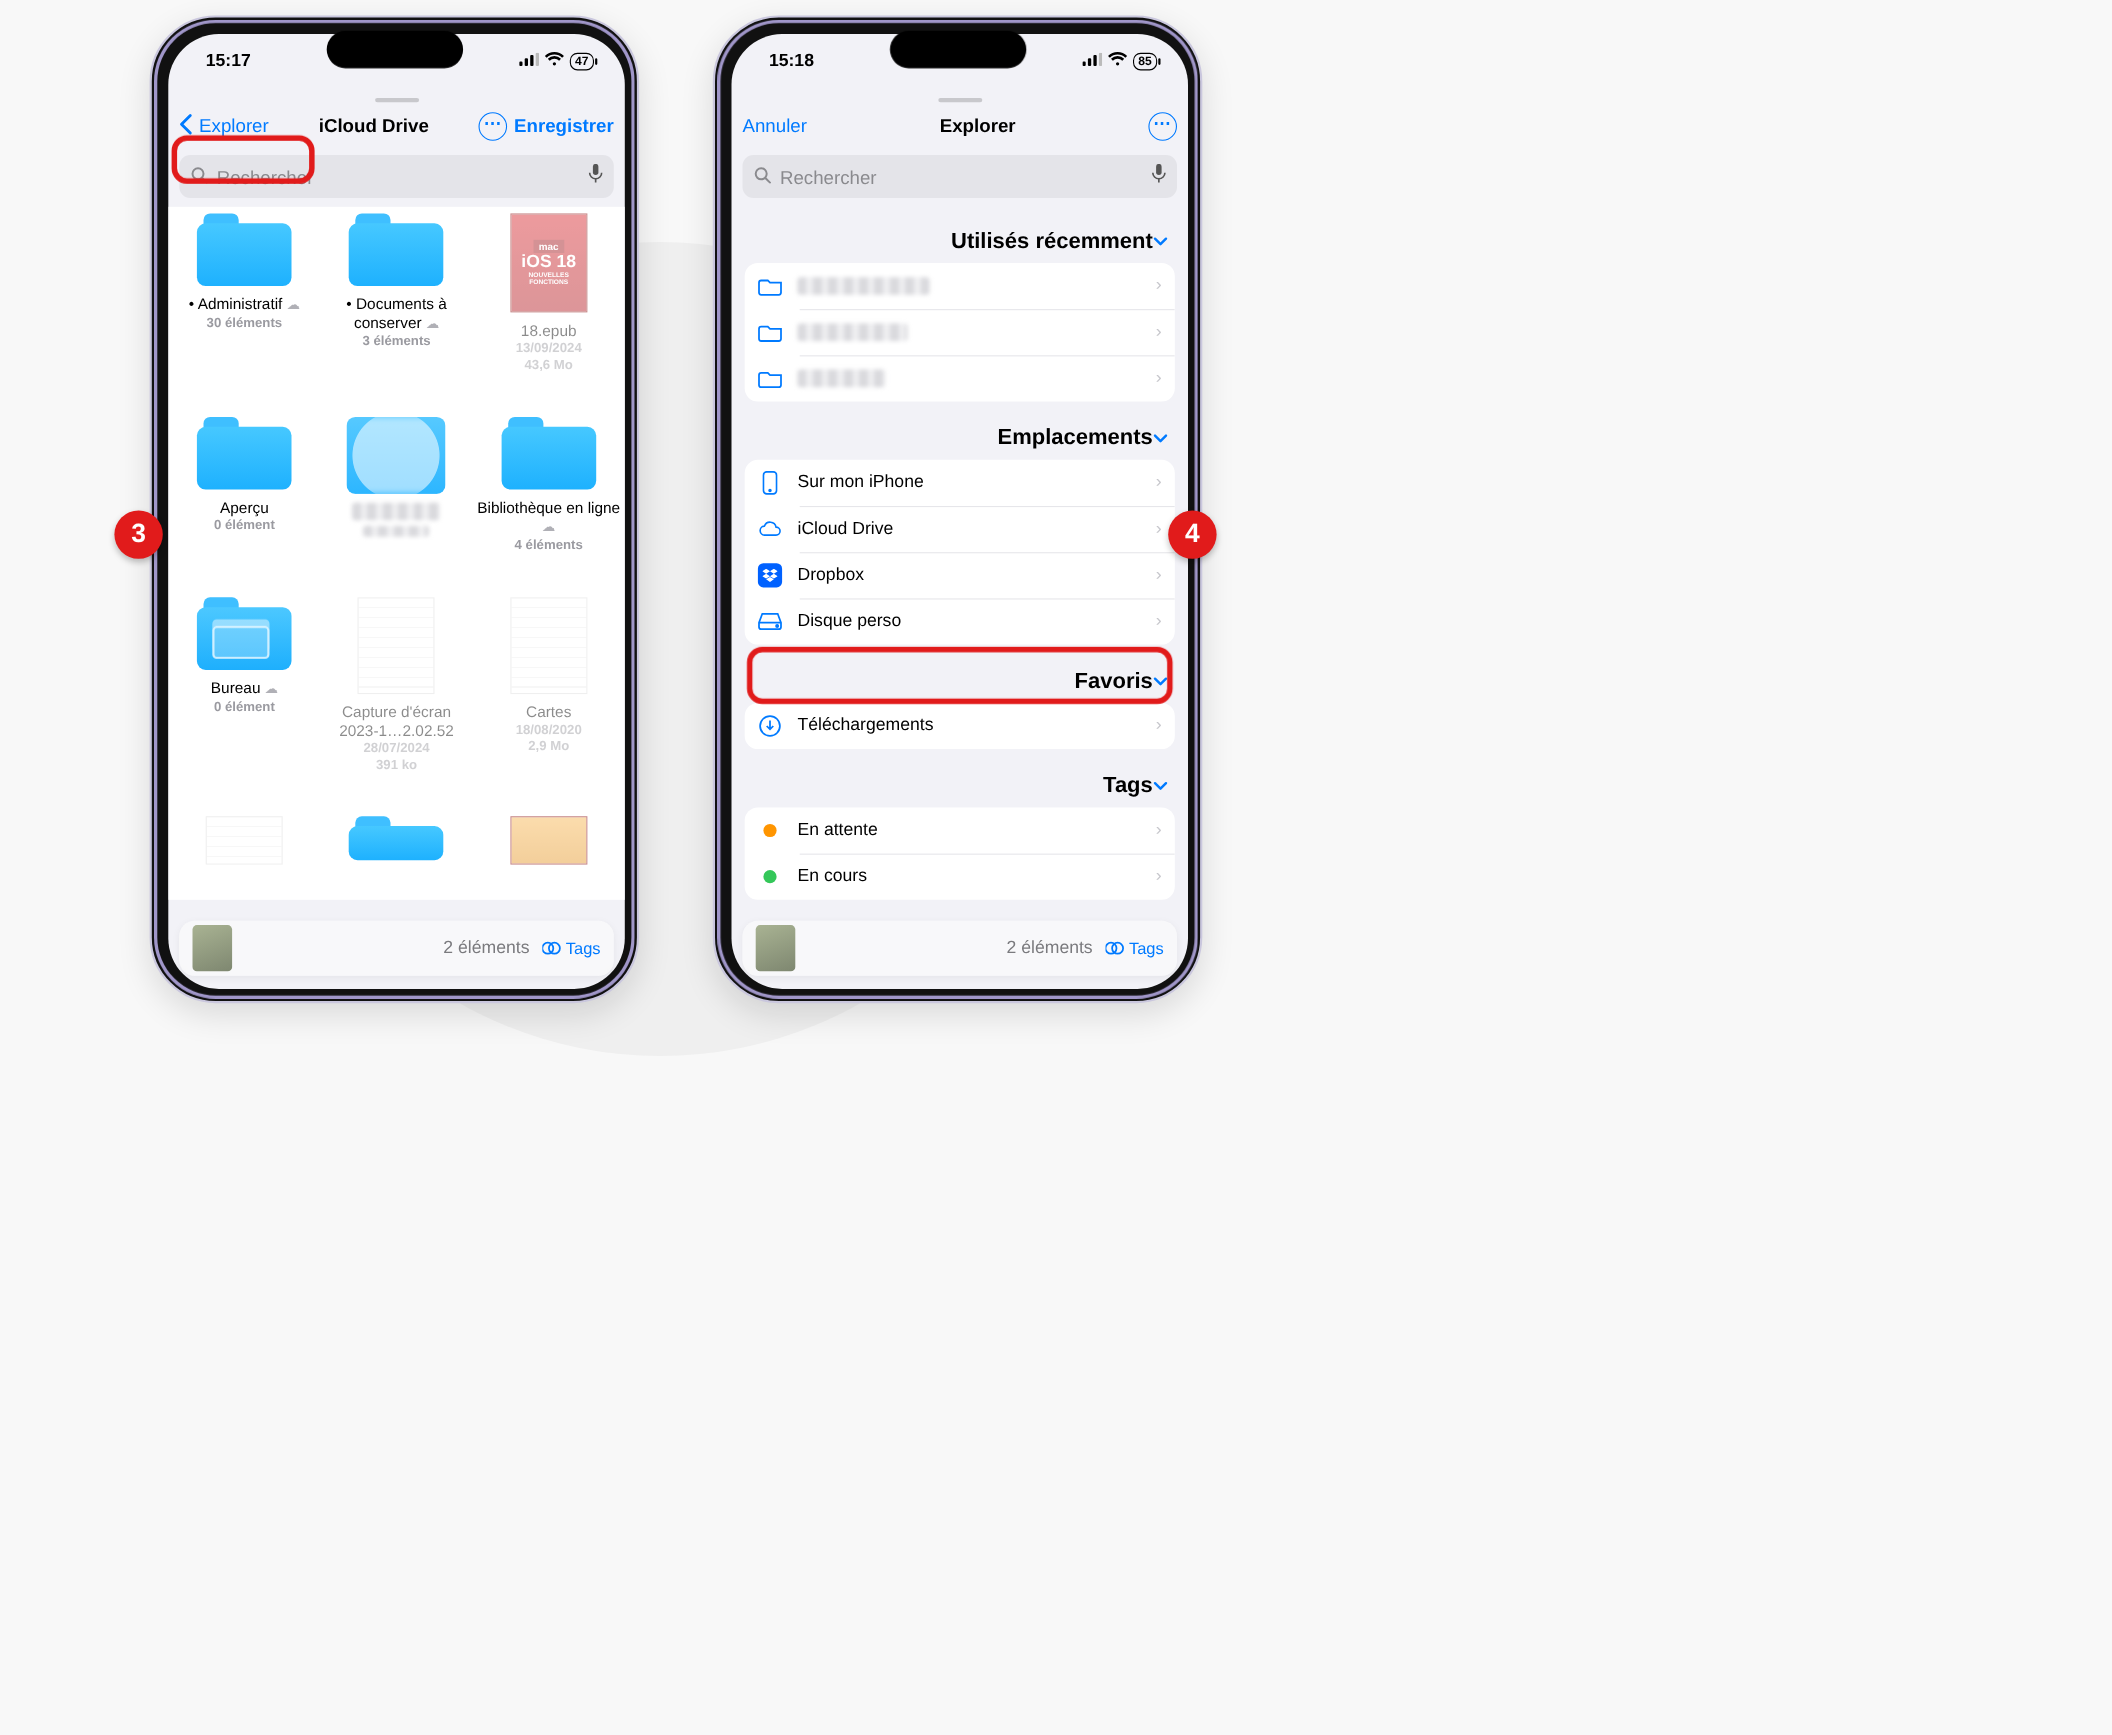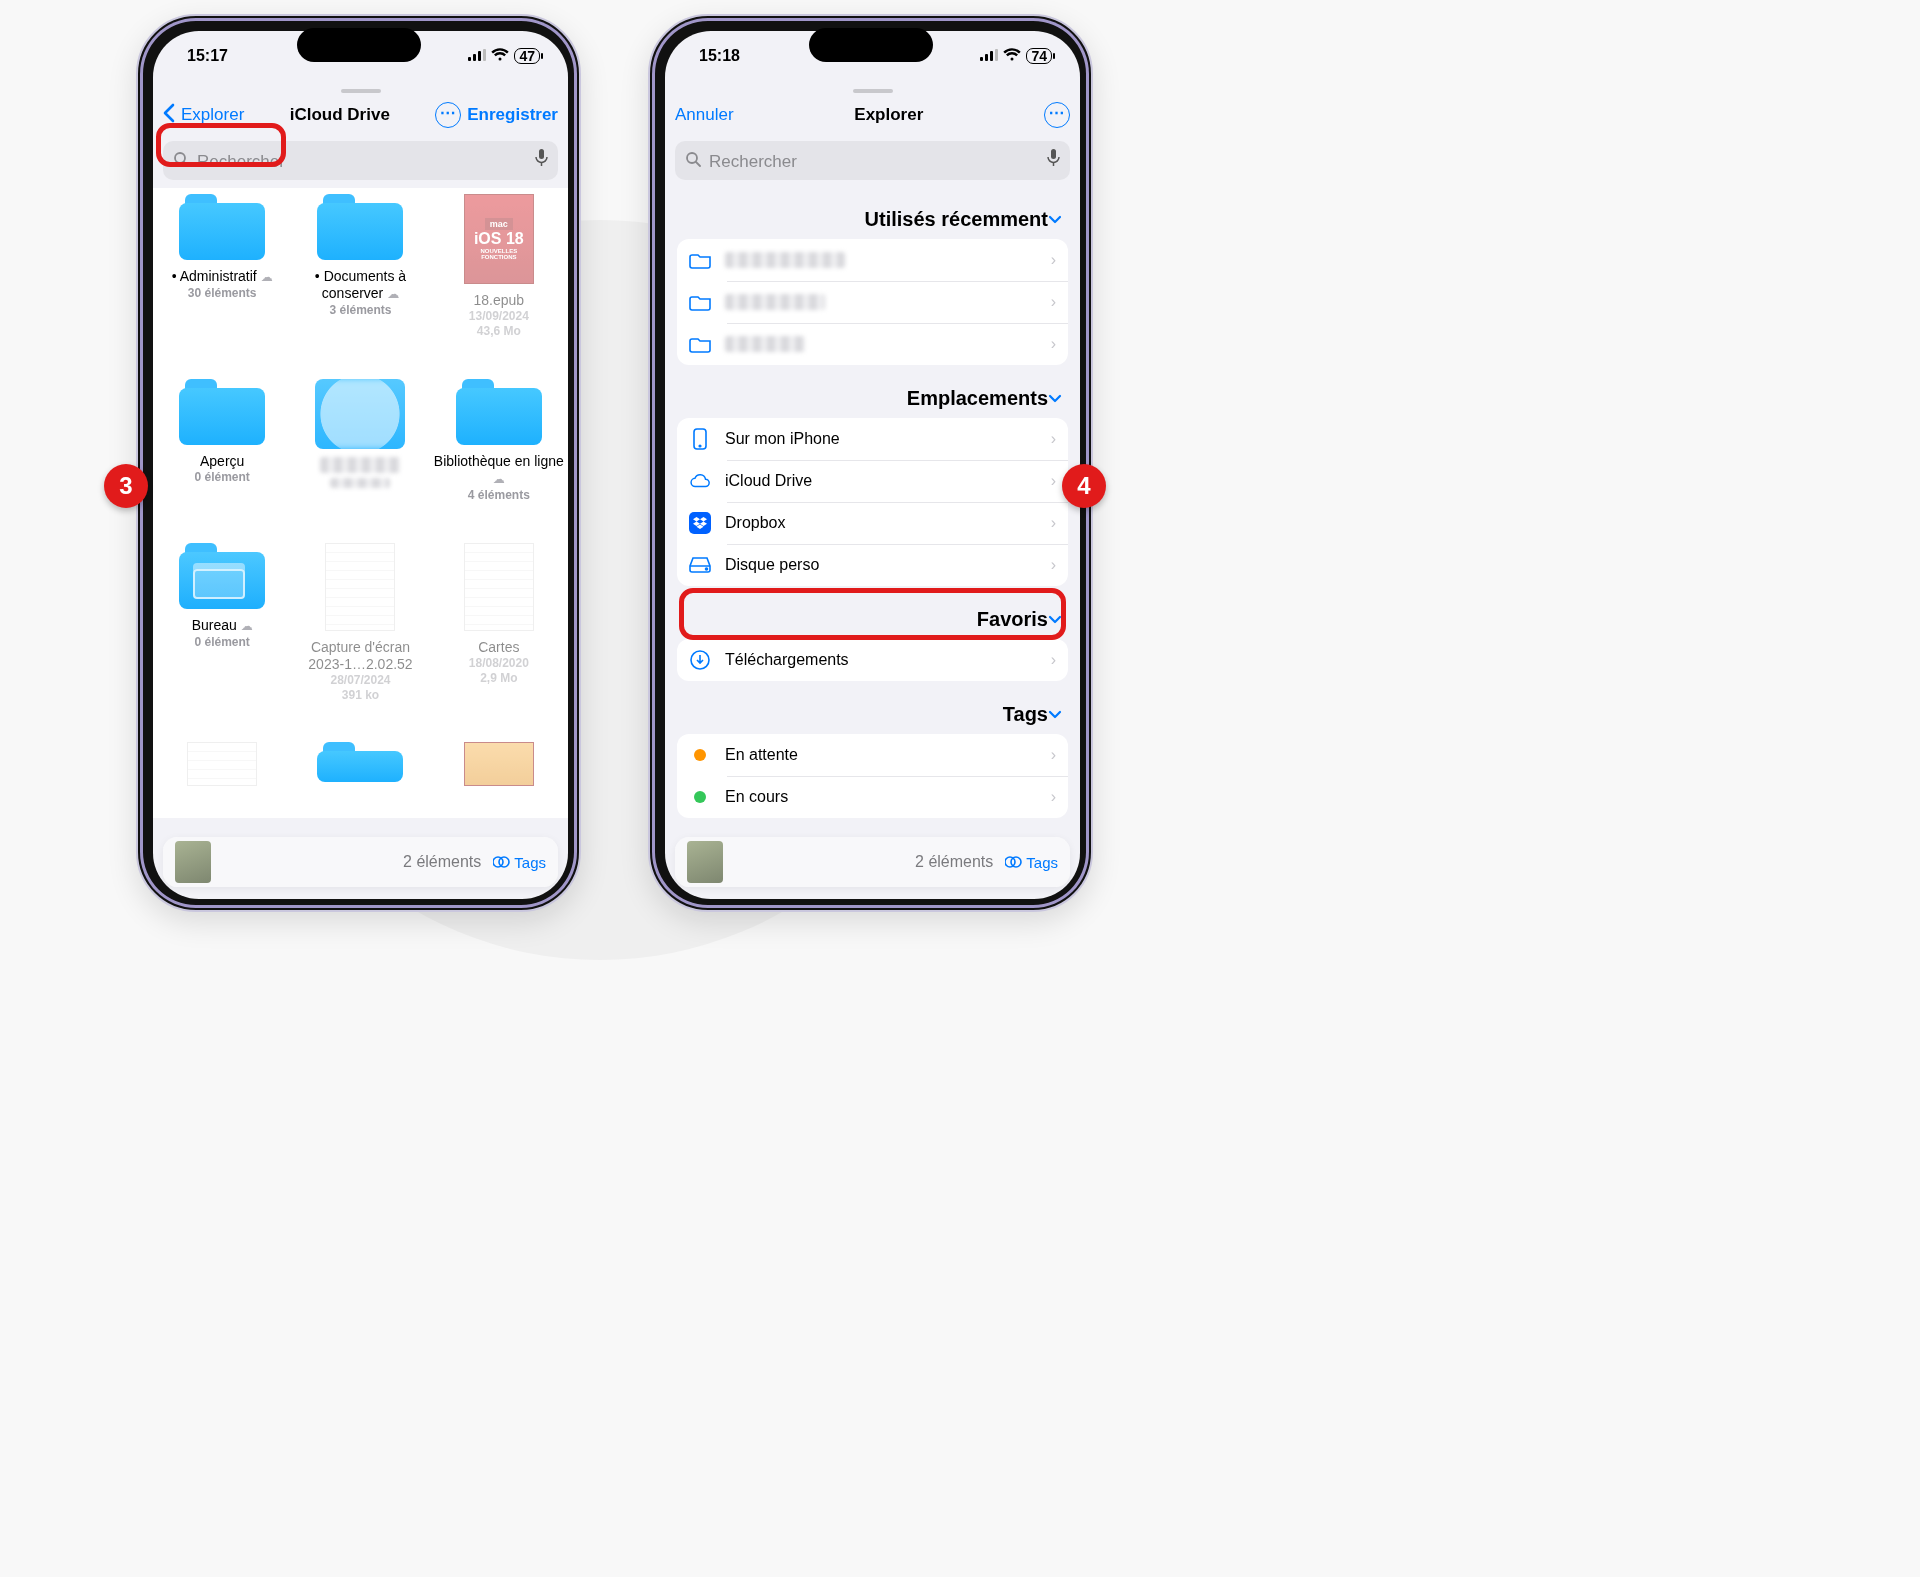--- a/index.html
+++ b/index.html
@@ -53,21 +53,21 @@
     display: flex;
     justify-content: space-between;
     align-items: center;
     padding: 0 28px 0 34px;
     font-size: 16px; font-weight: 600;
     color: #000;
   }
   .sb-right { display:flex; align-items:center; gap:5px; }
   .battery-pill{
     border:1.5px solid #000; border-radius:7px;
-    font-size:14px; padding:1px 4px; font-weight:700;
+    font-size:11px; padding:1px 4px; font-weight:700;
     line-height:12px; position:relative;
   }
   .battery-pill::after{
     content:""; position:absolute; right:-4px; top:4px;
     width:2px;height:6px;background:#000;border-radius:1px;
   }
 
   .island {
     position: absolute; top: 12px; left: 50%;
     transform: translateX(-50%);
@@ -348,21 +348,21 @@
                 <rect x="5" y="5" width="3" height="7" rx="1"></rect>
                 <rect x="10" y="2" width="3" height="10" rx="1"></rect>
                 <rect x="15" y="0" width="3" height="12" rx="1" fill="#bbb"></rect>
               </svg>
           </span>
           <span>
             <svg width="18" height="13" viewBox="0 0 18 13">
                 <path d="M9 12.5a1.5 1.5 0 100-3 1.5 1.5 0 000 3zM3 6.5a8.5 8.5 0 0112 0l-1.7 1.7a6.1 6.1 0 00-8.6 0L3 6.5zM.3 3.8a12.3 12.3 0 0117.4 0L16 5.5a9.9 9.9 0 00-14 0L.3 3.8z"></path>
               </svg>
           </span>
-          <span class="battery-pill">74</span>
+          <span class="battery-pill">85</span>
         </span>
       </div>
 
       <div class="sheet-handle">
           <span></span>
         </div>
 
       <div class="nav">
         <span class="blue btn-text">Annuler</span>
         <span class="nav-title">Explorer</span>

